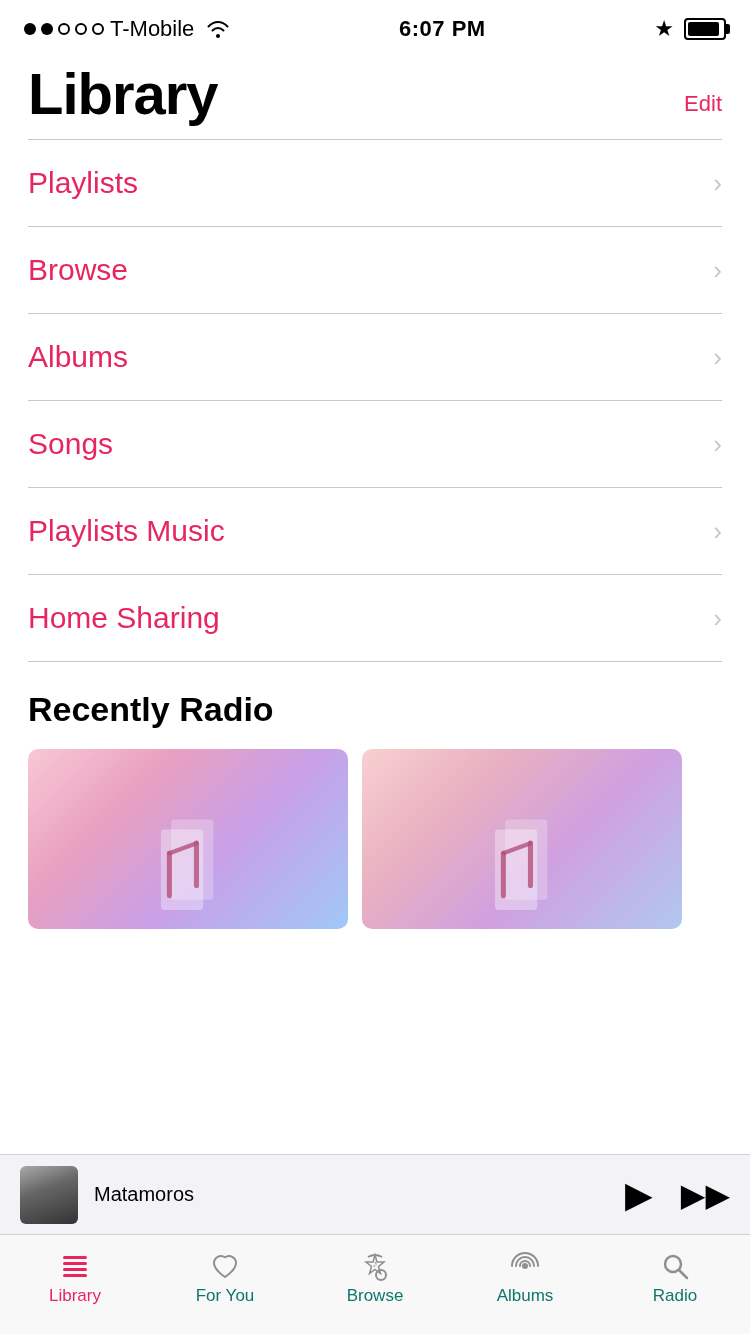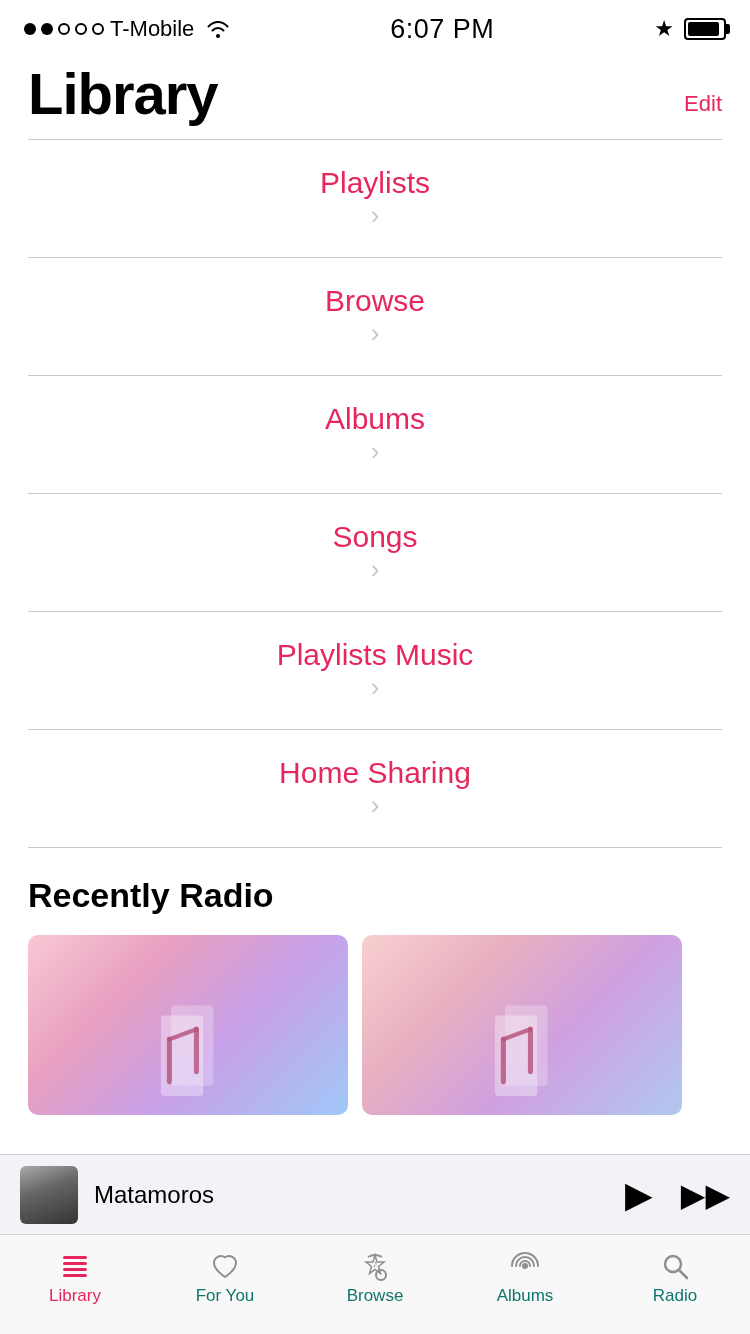--- a/index.html
+++ b/index.html
@@ -41,22 +41,22 @@
       border: 2px solid #000;
     }
     .carrier {
       font-size: 22px;
       font-weight: 500;
     }
     .wifi-icon {
       margin-left: 6px;
     }
     .status-center {
-      font-size: 27px;
-      font-weight: 400;
+      font-size: 22px;
+      font-weight: 700;
       letter-spacing: 0.5px;
     }
     .status-right {
       display: flex;
       align-items: center;
       gap: 10px;
     }
     .battery-bar {
       width: 42px;
       height: 22px;
@@ -116,21 +116,20 @@
     }
 
     
     .library-item {
       display: flex;
       justify-content: space-between;
       align-items: center;
       padding: 26px 28px;
       cursor: pointer;
       background: #fff;
-      flex-direction: column;
     }
     .library-item-label {
       font-size: 30px;
       color: #e8265e;
       font-weight: 400;
     }
     .chevron {
       color: #c7c7cc;
       font-size: 26px;
       font-weight: 300;
@@ -188,21 +187,21 @@
       overflow: hidden;
       flex-shrink: 0;
     }
     .now-playing-thumb-inner {
       width: 100%;
       height: 100%;
       background: linear-gradient(160deg, #aaa 0%, #666 40%, #333 100%);
     }
     .now-playing-title {
       flex: 1;
-      font-size: 24px;
+      font-size: 20px;
       color: #000;
       font-weight: 400;
     }
     .now-playing-controls {
       display: flex;
       align-items: center;
       gap: 28px;
     }
     .play-btn {
       font-size: 36px;

